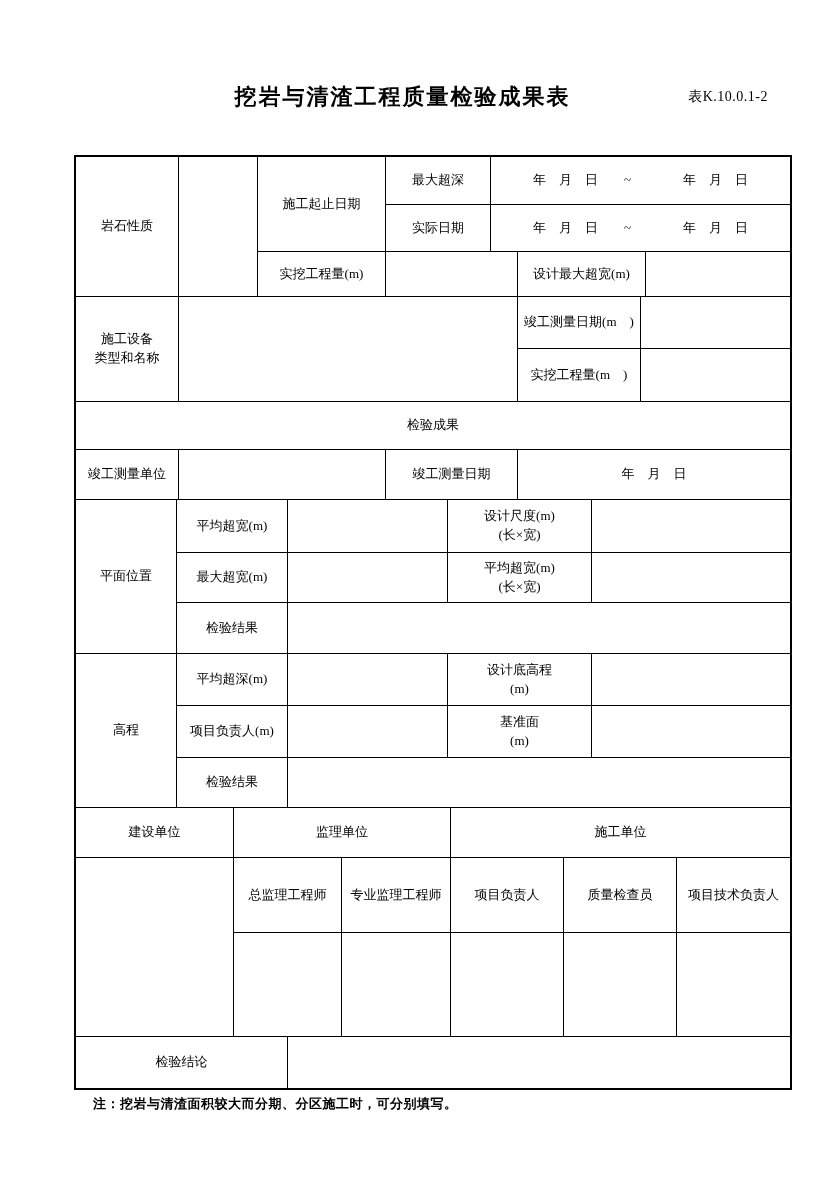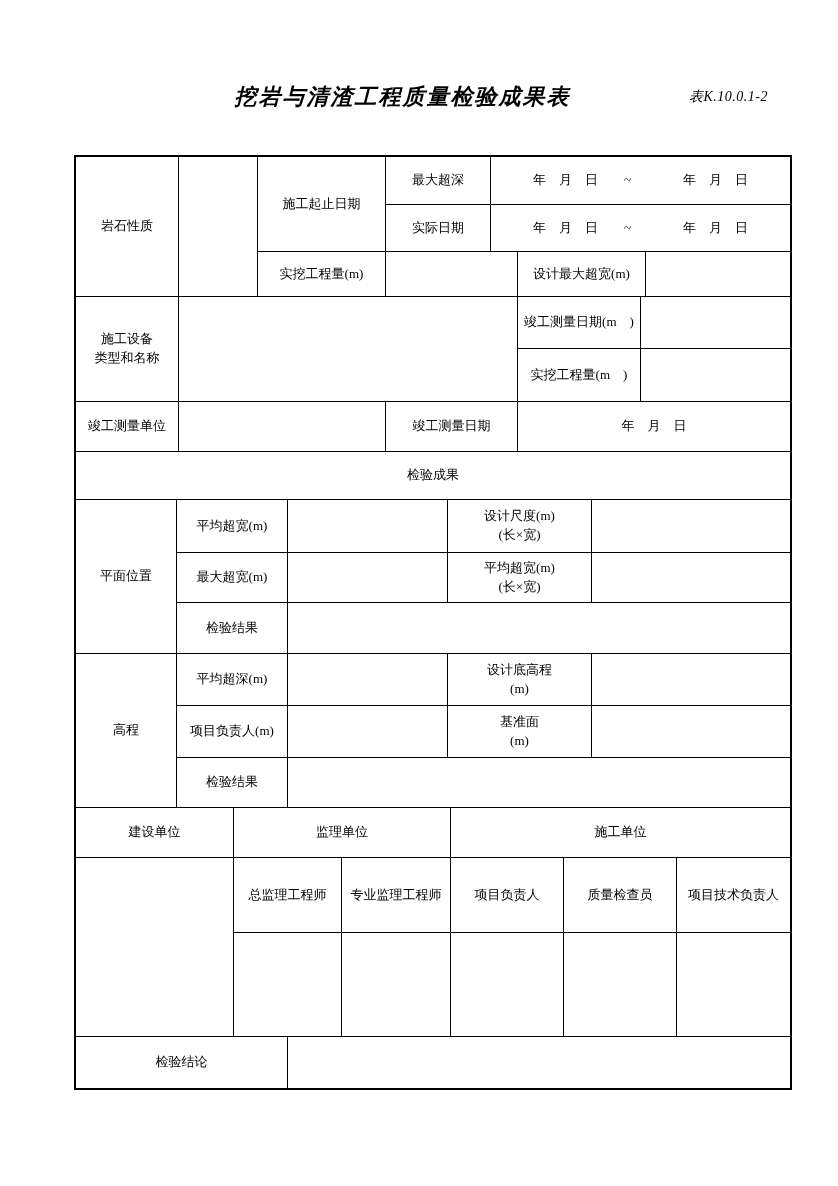--- a/index.html
+++ b/index.html
@@ -1,21 +1,21 @@
 <!DOCTYPE html>
 <html><head>
 <meta charset="utf-8">
 <style>
   * { margin:0; padding:0; box-sizing:border-box; }
   html,body { width:838px; height:1186px; background:#ffffff; }
   body { position:relative; font-family:"Liberation Serif", serif; color:#000; }
 
   .sheet { position:absolute; inset:0; }
 
-  .title-row { position:absolute; top:82px; left:75px; width:715px; text-align:center;font-style:italic; }
+  .title-row { position:absolute; top:82px; left:75px; width:715px; text-align:center; }
   .form-title { display:inline-block; font-size:22px; font-weight:bold; letter-spacing:2px; margin-right:60px; }
   .form-no { position:absolute; right:22px; top:6px; font-size:14px; font-weight:normal; letter-spacing:0.5px; }
 
   .meta-row { position:absolute; top:131px; left:75px; width:715px; height:20px; font-size:13.5px; font-weight:600; }
   .meta-project { position:absolute; left:29px; }
   .meta-builder { position:absolute; left:350px; }
 
   .form { position:absolute; top:155px; left:74px; border:1px solid #000; }
   table { border-collapse:collapse; table-layout:fixed; width:715px; }
   table + table { margin-top:-1px; }
@@ -85,42 +85,42 @@
       </tr>
       <tr style="height:53px">
         <td>实挖工程量(m　)</td>
         <td></td>
       </tr>
     </tbody>
       </table>
 
     <table>
       <colgroup>
+          <col style="width:715px">
+        </colgroup>
+      <tbody>
+          <tr style="height:48px">
+        <td>检验成果</td>
+      </tr>
+    </tbody>
+      </table>
+
+    <table>
+      <colgroup>
           <col style="width:103px">
           <col style="width:207px">
           <col style="width:132px">
           <col style="width:273px">
         </colgroup>
       <tbody>
           <tr style="height:50px">
         <td>竣工测量单位</td>
         <td></td>
         <td>竣工测量日期</td>
         <td>年　月　日</td>
-      </tr>
-    </tbody>
-      </table>
-
-    <table>
-      <colgroup>
-          <col style="width:715px">
-        </colgroup>
-      <tbody>
-          <tr style="height:48px">
-        <td>检验成果</td>
       </tr>
     </tbody>
       </table>
 
     <table>
       <colgroup>
           <col style="width:101px">
           <col style="width:111px">
           <col style="width:160px">
           <col style="width:144px">
@@ -221,14 +221,15 @@
       <tbody>
           <tr style="height:52px">
         <td>检验结论</td>
         <td></td>
       </tr>
     </tbody>
       </table>
 
   </div>
 
+  <p class="note">注：挖岩与清渣面积较大而分期、分区施工时，可分别填写。</p>
 
 </div>
 
 </body></html>

